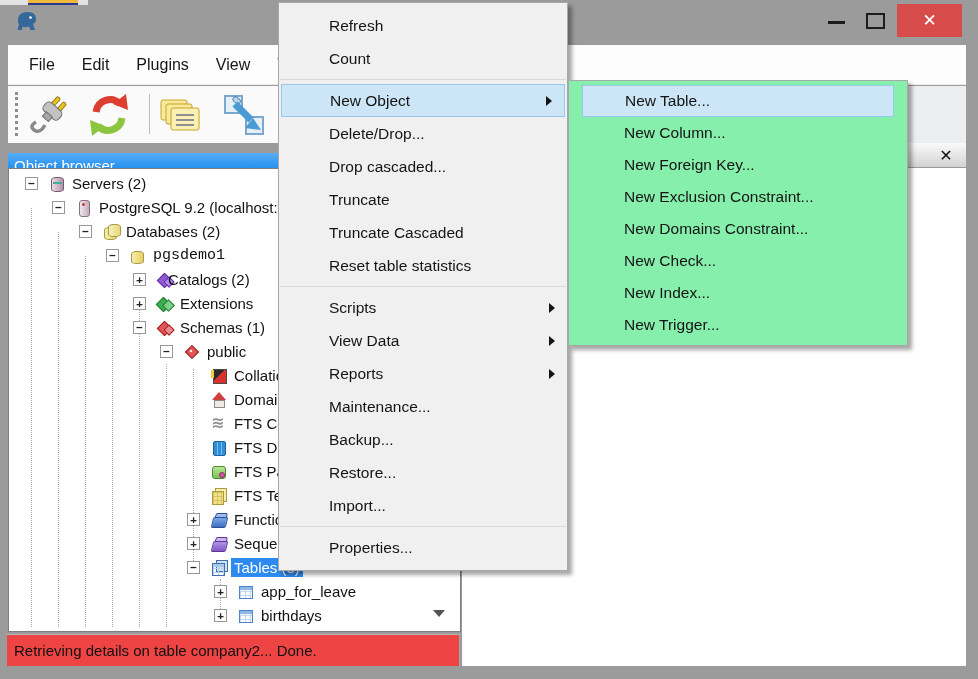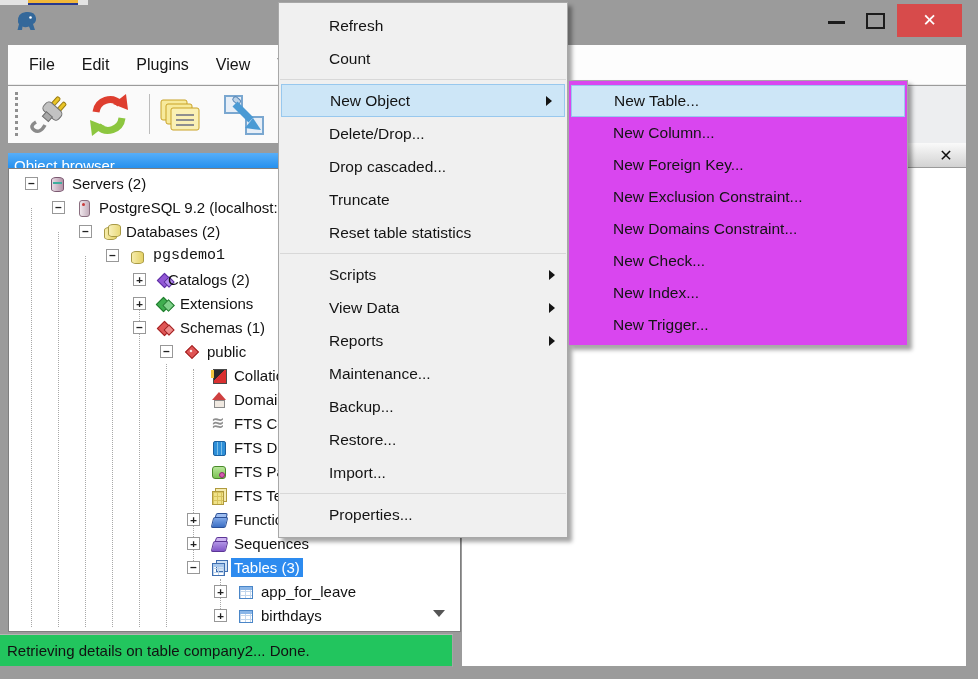--- a/index.html
+++ b/index.html
@@ -72,26 +72,26 @@
   .ic-sequences::before{content:"";position:absolute;left:4px;top:1px;width:10px;height:6px;background:#cdb4f2;border:1px solid #5c3596;border-radius:2px;transform:skewX(-14deg);}
   .ic-sequences::after{content:"";position:absolute;left:1px;top:5px;width:13px;height:9px;background:linear-gradient(180deg,#b295e6,#8257c8);border:1px solid #5c3596;border-radius:2px;transform:skewX(-14deg);}
   .ic-tables::before{content:"";position:absolute;left:5px;top:0;width:10px;height:10px;background:#cfe2f6;border:1px solid #3f6fb0;}
   .ic-tables::after{content:"";position:absolute;left:1px;top:3px;width:11px;height:11px;border:1px solid #3f6fb0;background:linear-gradient(180deg,#a8c8ec 3px,#fff 3px);background-image:linear-gradient(180deg,#a8c8ec 3px,rgba(0,0,0,0) 3px),linear-gradient(#bcd2ea 1px,transparent 1px),linear-gradient(90deg,#bcd2ea 1px,transparent 1px);background-size:100% 100%,5px 4px,5px 4px;}
   .ic-table::before{content:"";position:absolute;left:1px;top:2px;width:12px;height:11px;border:1px solid #4a86c8;background:linear-gradient(180deg,#8ab6e8 3px,rgba(0,0,0,0) 3px),linear-gradient(#c2d6ec 1px,transparent 1px),linear-gradient(90deg,#c2d6ec 1px,transparent 1px);background-color:#fff;background-size:100% 100%,5px 4px,5px 4px;}
   
   .right-header{position:absolute;left:462px;top:143px;width:504px;height:25px;box-sizing:border-box;background:linear-gradient(180deg,#fafafa,#d2d2d2);border-bottom:1px solid #9a9a9a;}
   .panel-close{position:absolute;right:9px;top:1px;width:22px;height:22px;font-size:16px;color:#111;display:flex;align-items:center;justify-content:center;}
   .right-content{position:absolute;left:462px;top:168px;width:504px;height:498px;background:#fff;}
   
-  .statusbar{position:absolute;left:0;top:634px;width:453px;height:32px;background:#22c55e;border-top:1px solid #b5b5b5;box-sizing:border-box;display:flex;align-items:center;padding-left:7px;font-size:15px;color:#111;}
+  .statusbar{position:absolute;left:7px;top:634px;width:453px;height:32px;background:#ef4444;border-top:1px solid #b5b5b5;box-sizing:border-box;display:flex;align-items:center;padding-left:7px;font-size:15px;color:#111;}
   .status-divider{position:absolute;left:452px;top:0;width:1px;height:32px;background:#a5a5a5;}
   
   .menu{position:absolute;background:#f0f0f0;border:1px solid #a8a8a8;box-shadow:4px 4px 4px rgba(0,0,0,0.35);box-sizing:border-box;font-size:15.5px;color:#141414;}
   .ctx{left:278px;top:2px;width:290px;padding:6px 0;z-index:10;}
-  .sub{left:568px;top:80px;width:340px;padding:4px 0;z-index:11;background:#d946ef;}
+  .sub{left:568px;top:80px;width:340px;padding:4px 11px;z-index:11;background:#86efac;}
   .mi{position:relative;height:33px;line-height:33px;padding-left:50px;box-sizing:border-box;white-space:nowrap;}
   .sub .mi{height:32px;line-height:32px;padding-left:44px;}
   .mi.hl{margin:0 2px;padding-left:48px;background:#cde6f7;border:1px solid #98c8ee;line-height:31px;}
   .sub .mi.hl{padding-left:42px;line-height:30px;}
   .mi .sub-arrow{position:absolute;right:12px;top:50%;margin-top:-5px;width:0;height:0;border-top:5px solid transparent;border-bottom:5px solid transparent;border-left:6px solid #141414;}
   .msep{height:1px;background:#d8d8d8;margin:4px 1px;}
 </style>
 </head>
 <body>
 
@@ -283,20 +283,21 @@
 </div>
 
 <div class="menu ctx">
     <div class="mi">Refresh</div>
     <div class="mi">Count</div>
     <div class="msep"></div>
     <div class="mi hl">New Object<span class="sub-arrow"></span></div>
     <div class="mi">Delete/Drop...</div>
     <div class="mi">Drop cascaded...</div>
     <div class="mi">Truncate</div>
+    <div class="mi">Truncate Cascaded</div>
     <div class="mi">Reset table statistics</div>
     <div class="msep"></div>
     <div class="mi">Scripts<span class="sub-arrow"></span></div>
     <div class="mi">View Data<span class="sub-arrow"></span></div>
     <div class="mi">Reports<span class="sub-arrow"></span></div>
     <div class="mi">Maintenance...</div>
     <div class="mi">Backup...</div>
     <div class="mi">Restore...</div>
     <div class="mi">Import...</div>
     <div class="msep"></div>

